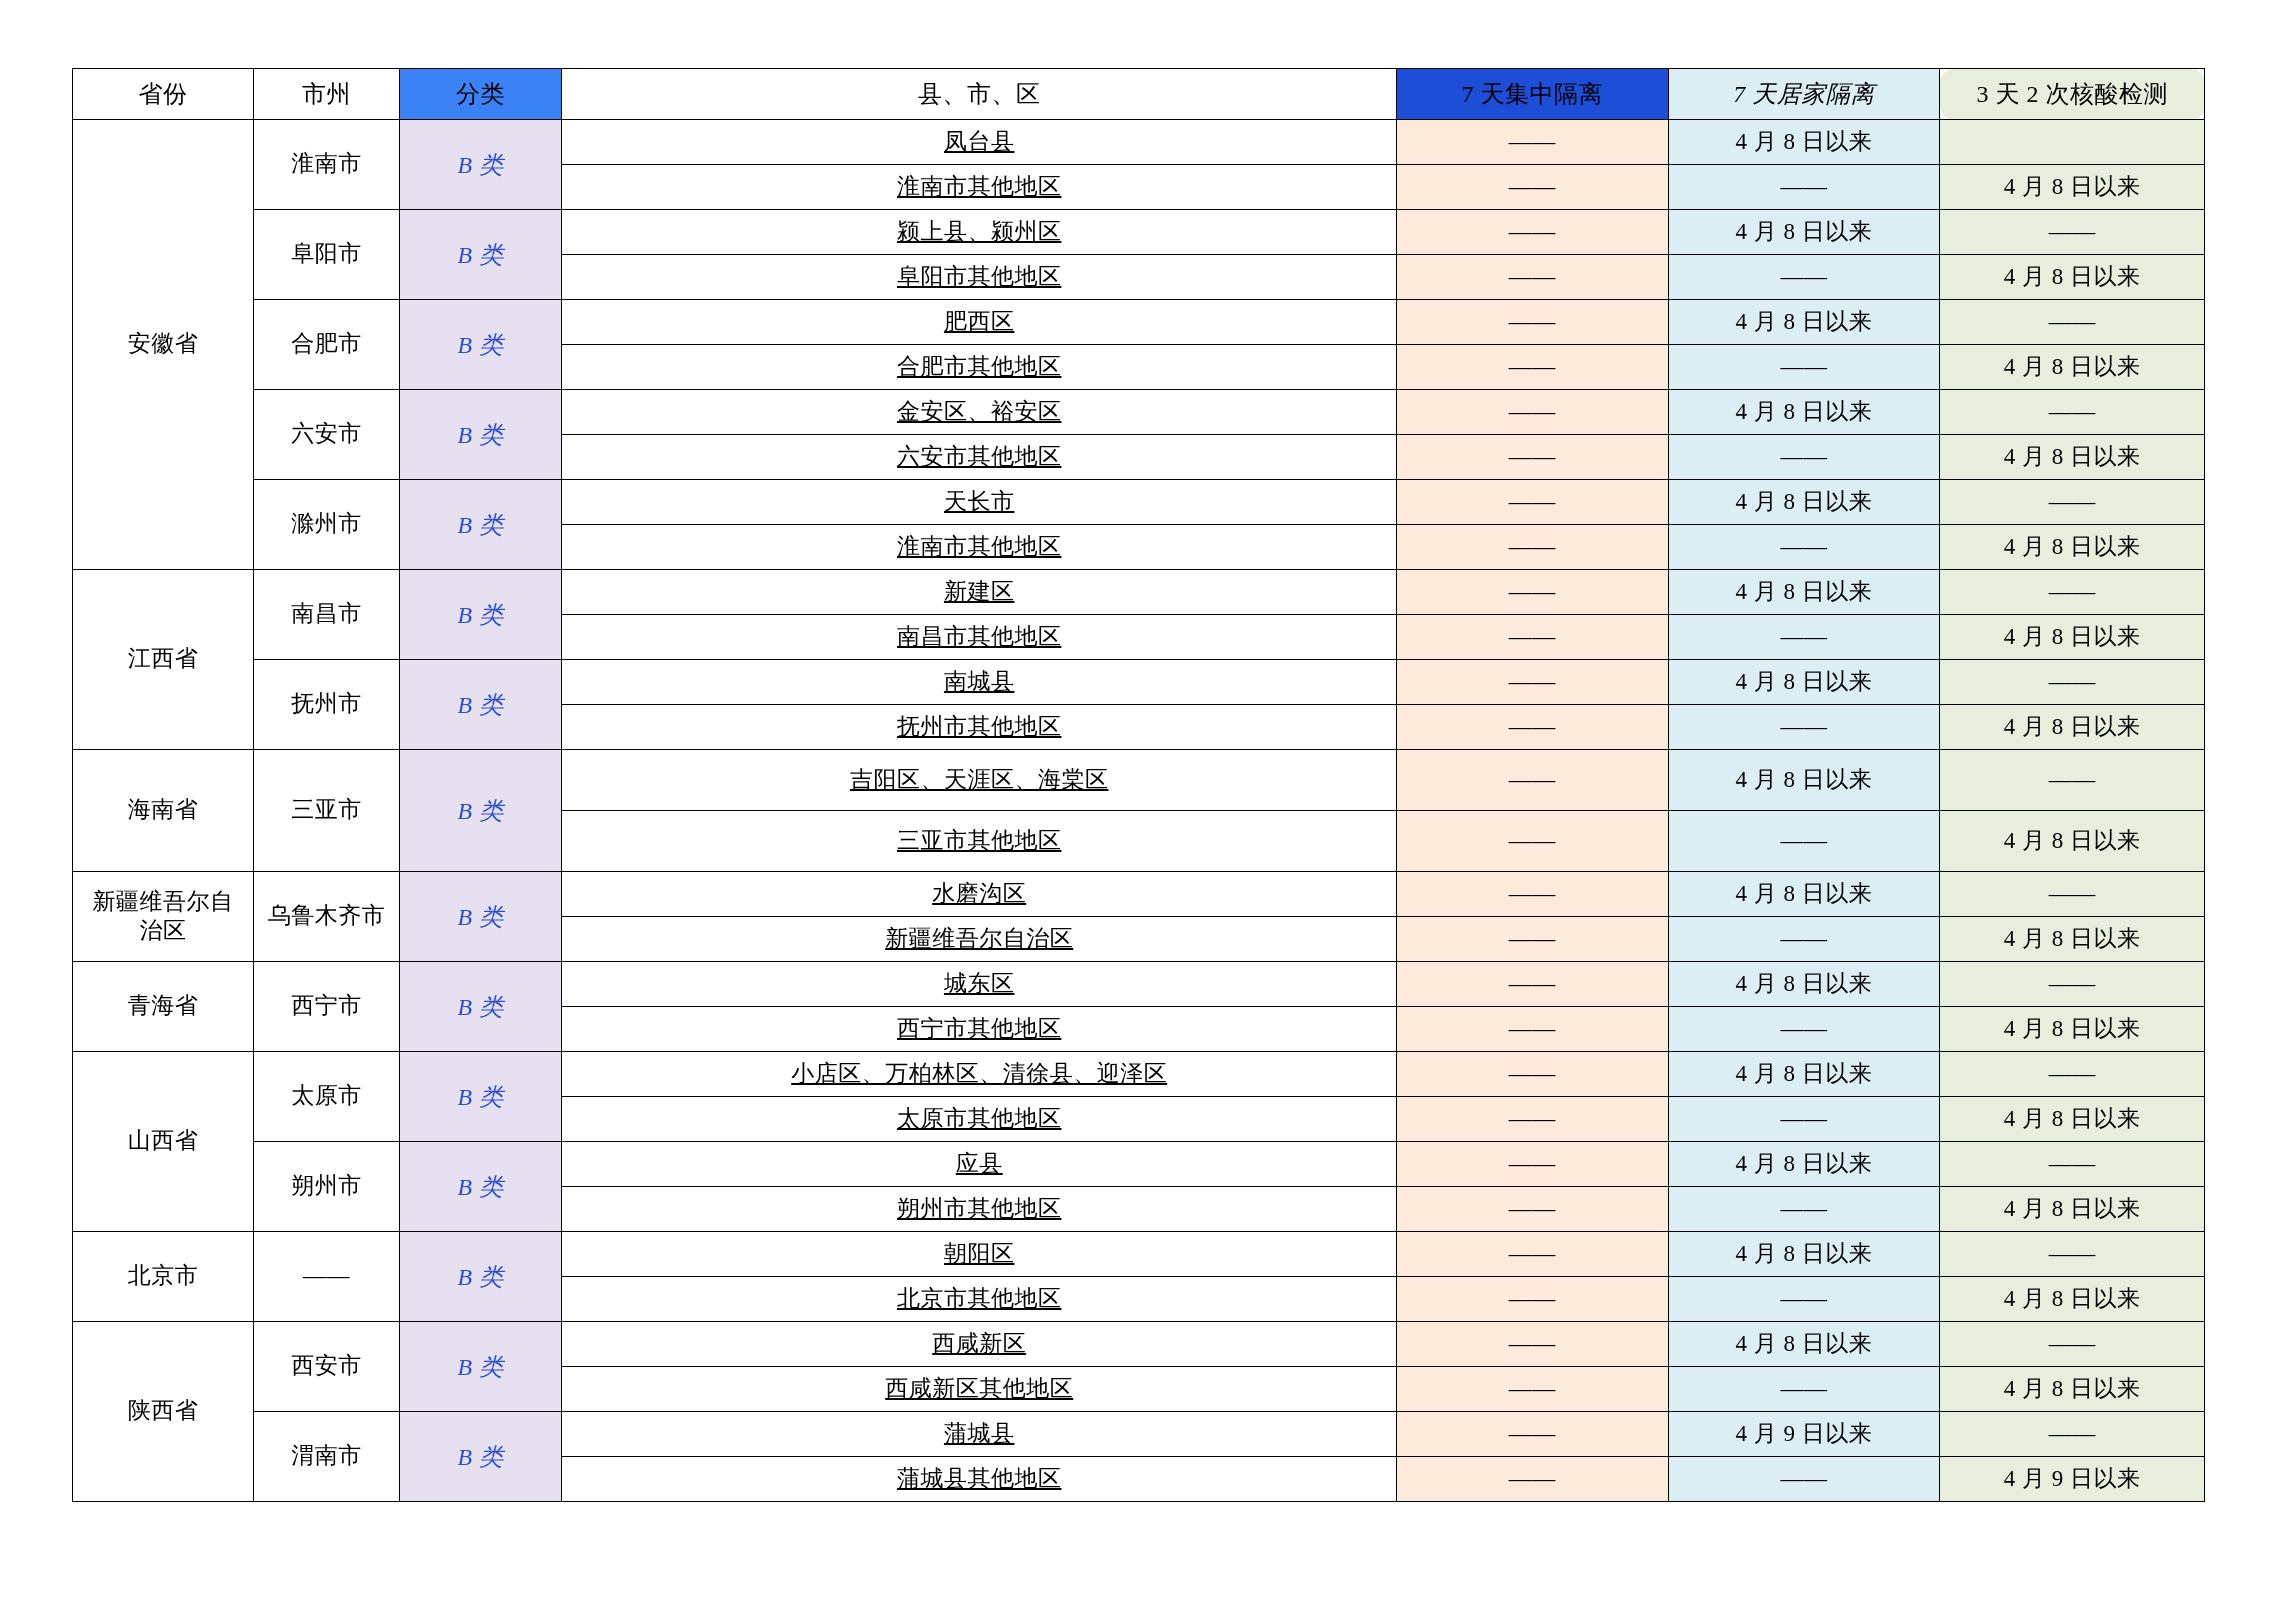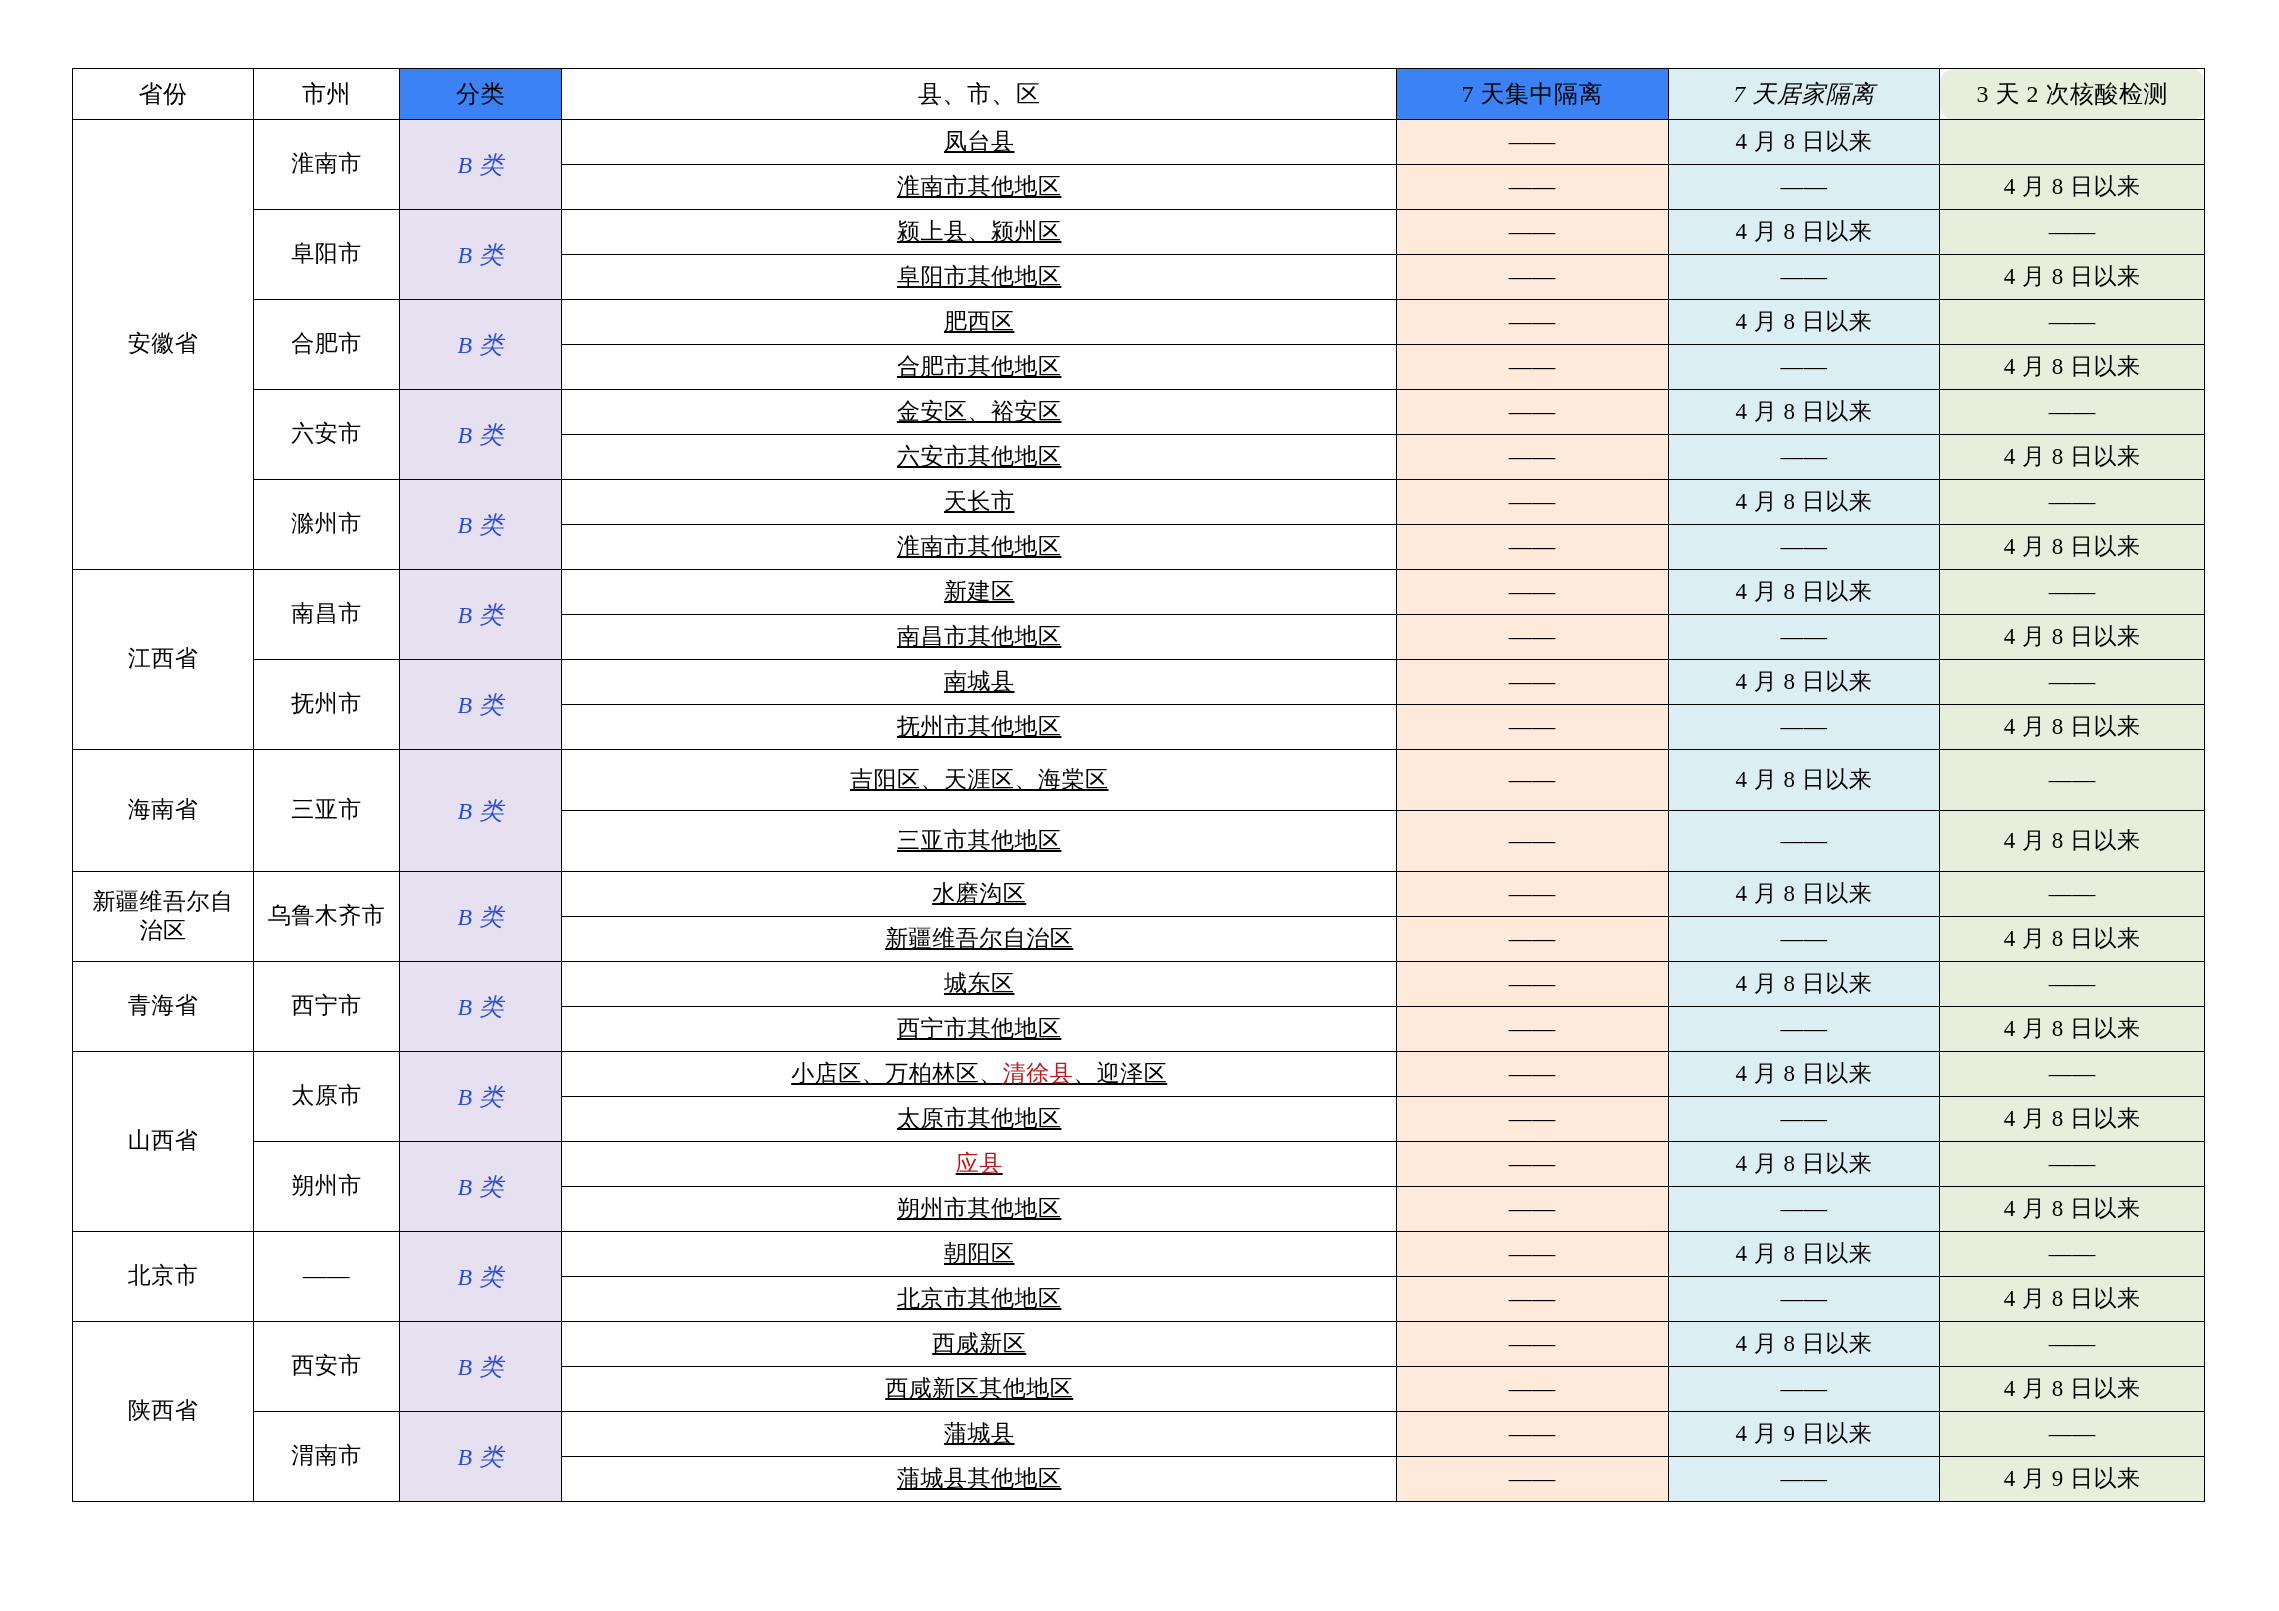--- a/index.html
+++ b/index.html
@@ -42,21 +42,21 @@
   col.c-area { width: 820px; }
   col.c-iso { width: 267px; }
   col.c-home { width: 267px; }
   col.c-test { width: 260px; }
 
   thead td {
     height: 50px;
     font-size: 24px;
   }
   .h-class { background: #3b82f6; }
-  .h-iso   { background: #3b82f6; }
+  .h-iso   { background: #1d4ed8; }
   .h-home  { background: #dbeef4; font-style: italic; }
   .h-test  { background: #e7eedb; border-radius: 14px; }
 
   .cell-class {
     background: #e6e0f0;
     color: #2a4fd6;
     font-size: 24px;
     font-style: italic;
   }
   .cell-iso  { background: #fdeada; }
@@ -64,21 +64,21 @@
   .cell-test { background: #e7eedb; }
 
   td.area {
     text-align: left;
     padding-left: 18px;
     text-decoration: underline;
   }
   tbody td { height: 44px; }
   tr.tall td { height: 60px; }
 
-  .red { color: #b91c1c; }
+  .red { color: #000000; }
 </style>
 </head>
 <body>
 
 <div class="page">
   <table class="risk-table">
     <colgroup>
       <col class="c-prov">
         <col class="c-city">
         <col class="c-class">

